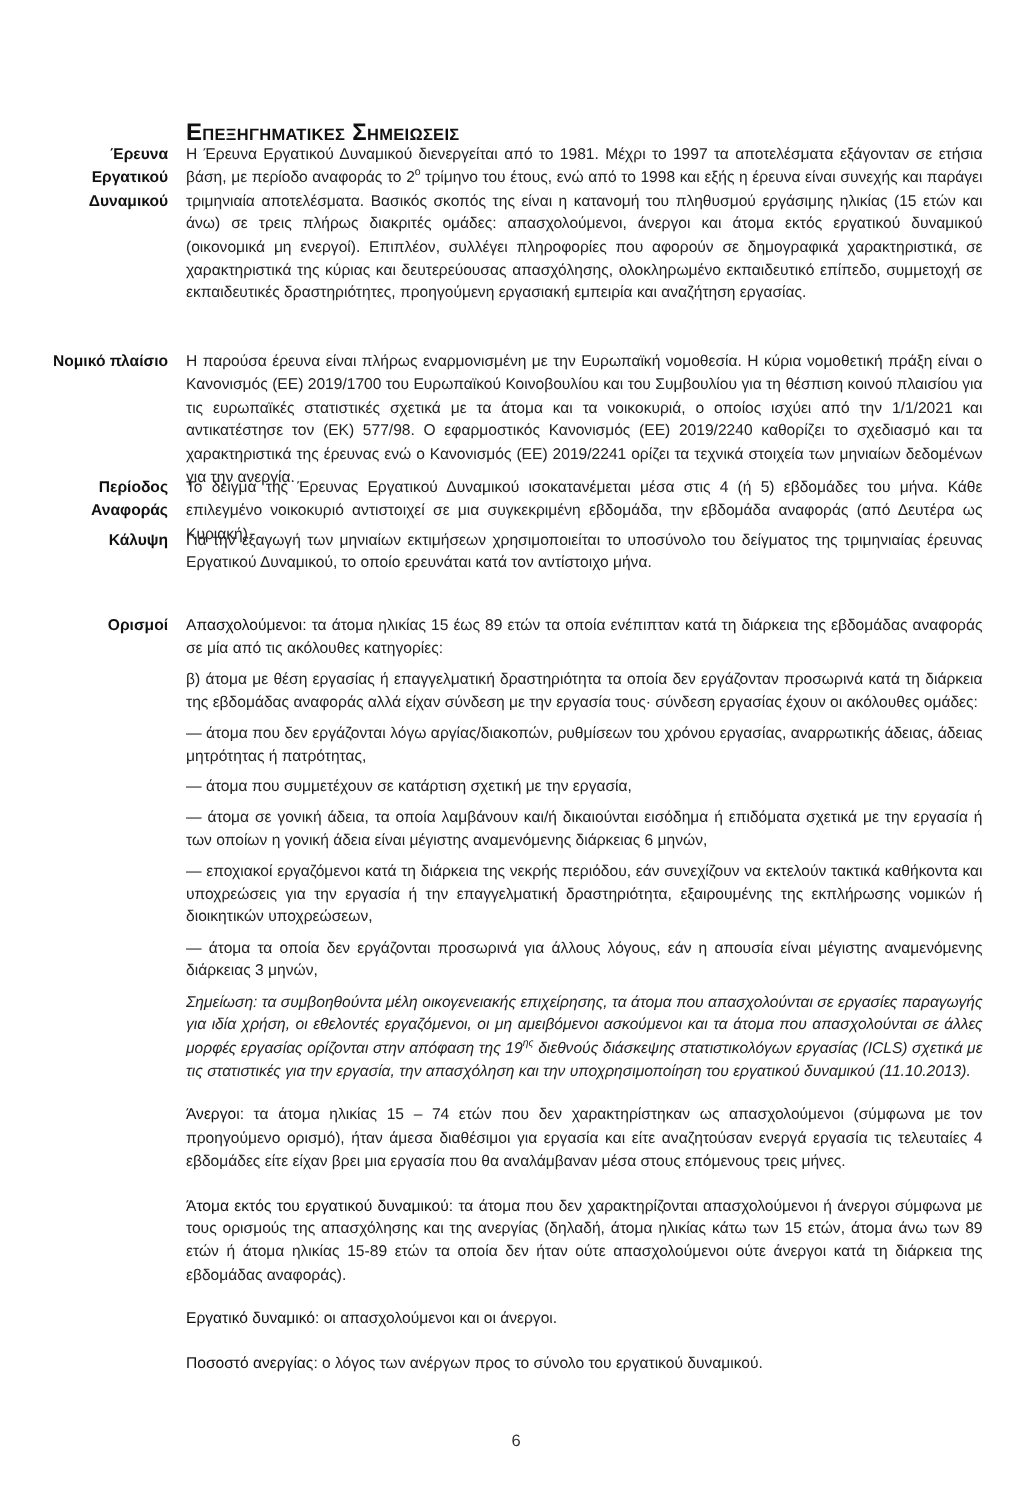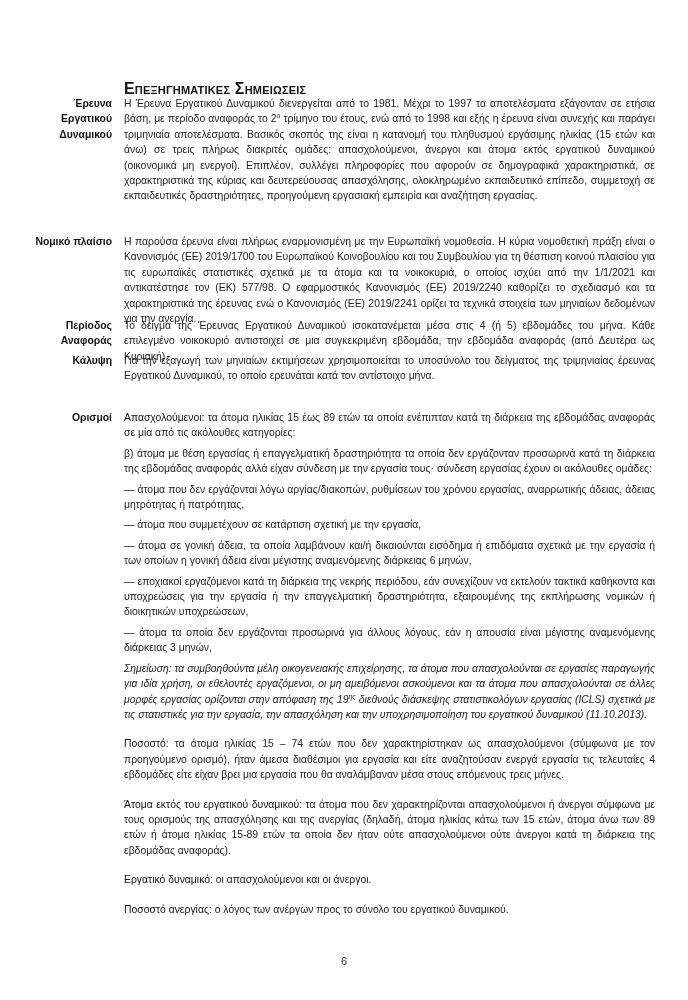--- a/index.html
+++ b/index.html
@@ -80,20 +80,20 @@
   <div class="label">Ορισμοί</div>
   <div class="body">
     <p><span class="b">Απασχολούμενοι:</span><span>  τα άτομα ηλικίας 15 έως 89 ετών τα οποία ενέπιπταν κατά τη διάρκεια της εβδομάδας αναφοράς σε μία από τις ακόλουθες κατηγορίες:</span></p>
     <p>β) άτομα με θέση εργασίας ή επαγγελματική δραστηριότητα τα οποία δεν εργάζονταν προσωρινά κατά τη διάρκεια της εβδομάδας αναφοράς αλλά είχαν σύνδεση με την εργασία τους· σύνδεση εργασίας έχουν οι ακόλουθες ομάδες:</p>
     <p>— άτομα που δεν εργάζονται λόγω αργίας/διακοπών, ρυθμίσεων του χρόνου εργασίας, αναρρωτικής άδειας, άδειας μητρότητας ή πατρότητας,</p>
     <p>— άτομα που συμμετέχουν σε κατάρτιση σχετική με την εργασία,</p>
     <p>— άτομα σε γονική άδεια, τα οποία λαμβάνουν και/ή δικαιούνται εισόδημα ή επιδόματα σχετικά με την εργασία ή των οποίων η γονική άδεια είναι μέγιστης αναμενόμενης διάρκειας 6 μηνών,</p>
     <p>— εποχιακοί εργαζόμενοι κατά τη διάρκεια της νεκρής περιόδου, εάν συνεχίζουν να εκτελούν τακτικά καθήκοντα και υποχρεώσεις για την εργασία ή την επαγγελματική δραστηριότητα, εξαιρουμένης της εκπλήρωσης νομικών ή διοικητικών υποχρεώσεων,</p>
     <p>— άτομα τα οποία δεν εργάζονται προσωρινά για άλλους λόγους, εάν η απουσία είναι μέγιστης αναμενόμενης διάρκειας 3 μηνών,</p>
     <p class="it gap"><span>Σημείωση: τα συμβοηθούντα μέλη οικογενειακής επιχείρησης, τα άτομα που απασχολούνται σε εργασίες παραγωγής για ιδία χρήση, οι εθελοντές εργαζόμενοι, οι μη αμειβόμενοι ασκούμενοι και τα άτομα που απασχολούνται σε άλλες μορφές εργασίας ορίζονται στην απόφαση της 19</span><sup>ης</sup><span> διεθνούς διάσκεψης στατιστικολόγων εργασίας (ICLS) σχετικά με τις στατιστικές για την εργασία, την απασχόληση και την υποχρησιμοποίηση του εργατικού δυναμικού (11.10.2013).</span></p>
-    <p class="gap"><span class="b">Ποσοστό:</span><span> τα άτομα ηλικίας 15 – 74 ετών που δεν χαρακτηρίστηκαν ως απασχολούμενοι (σύμφωνα με τον προηγούμενο ορισμό), ήταν άμεσα διαθέσιμοι για εργασία και είτε αναζητούσαν ενεργά εργασία τις τελευταίες 4 εβδομάδες είτε είχαν βρει μια εργασία που θα αναλάμβαναν μέσα στους επόμενους τρεις μήνες.</span></p>
+    <p class="gap"><span class="b">Άνεργοι:</span><span> τα άτομα ηλικίας 15 – 74 ετών που δεν χαρακτηρίστηκαν ως απασχολούμενοι (σύμφωνα με τον προηγούμενο ορισμό), ήταν άμεσα διαθέσιμοι για εργασία και είτε αναζητούσαν ενεργά εργασία τις τελευταίες 4 εβδομάδες είτε είχαν βρει μια εργασία που θα αναλάμβαναν μέσα στους επόμενους τρεις μήνες.</span></p>
     <p class="gap"><span class="b">Άτομα εκτός του εργατικού δυναμικού:</span><span> τα άτομα που δεν χαρακτηρίζονται απασχολούμενοι ή άνεργοι σύμφωνα με τους ορισμούς της απασχόλησης και της ανεργίας (δηλαδή, άτομα ηλικίας κάτω των 15 ετών, άτομα άνω των 89 ετών ή άτομα ηλικίας 15-89 ετών τα οποία δεν ήταν ούτε απασχολούμενοι ούτε άνεργοι κατά τη διάρκεια της εβδομάδας αναφοράς).</span></p>
     <p class="gap"><span class="b">Εργατικό δυναμικό</span><span>: οι απασχολούμενοι και οι άνεργοι.</span></p>
     <p class="gap"><span class="b">Ποσοστό ανεργίας</span><span>: ο λόγος των ανέργων προς το σύνολο του εργατικού δυναμικού.</span></p>
   </div>
 </div>
 
 <div class="page-number">6</div>
 
 </body></html>

